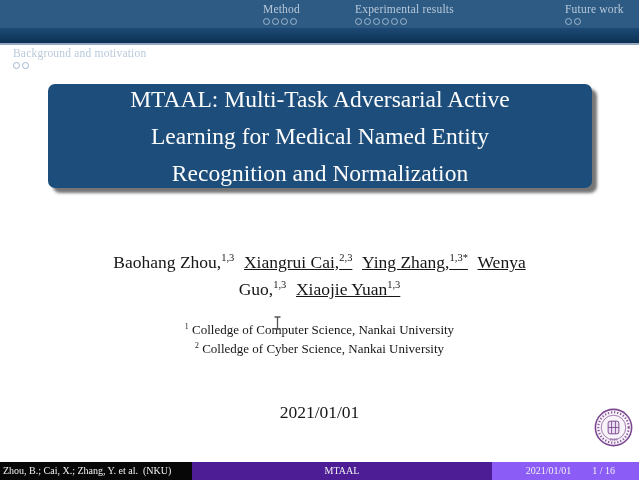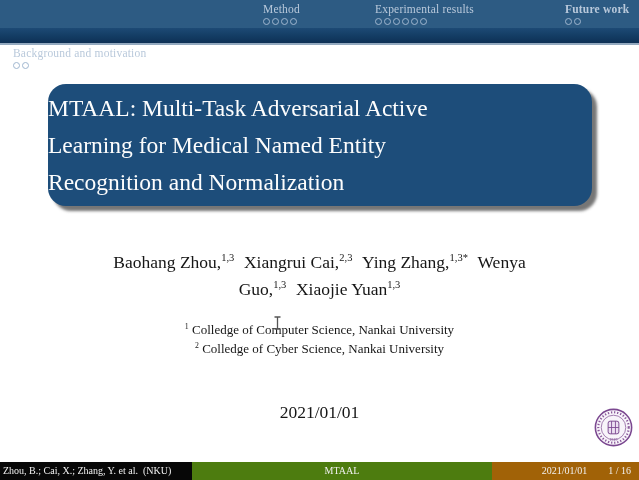--- a/index.html
+++ b/index.html
@@ -5,60 +5,60 @@
   html,body{margin:0;padding:0;background:#888;}
   .slide{
     position:relative;width:639px;height:480px;background:#ffffff;overflow:hidden;
     font-family:"Liberation Serif","DejaVu Serif",serif;color:#111;
   }
   
   .navbar{position:absolute;top:0;left:0;width:639px;height:28px;background:#2d5b83;}
   .nav-section{position:absolute;top:3px;cursor:default;}
   .nav-section.s0{left:13px;margin-top:44px;}
   .nav-section.s1{left:240px;margin-left:23px;}
-  .nav-section.s2{left:375px;}
-  .nav-section.s3{left:565px;font-weight:bold;}
+  .nav-section.s2{left:355px;}
+  .nav-section.s3{left:565px;}
   .nav-label{font-size:11.5px;color:#b9c9db;letter-spacing:.2px;display:block;}
   .nav-dots{display:flex;gap:2px;margin-top:3px;}
   .nav-dots .dot{width:5px;height:5px;border:1px solid #9fb6cf;border-radius:50%;box-sizing:content-box;}
   
   .header-strip{
     position:absolute;top:28px;left:0;width:639px;height:15px;
     background:linear-gradient(180deg,#1d4a75 0%,#133c63 55%,#0e3055 100%);
     border-bottom:2px solid #93a9bf;
   }
   
   .title-box{
-    position:absolute;left:48px;top:84px;width:544px;height:122px;
-    background:#1d4d7a;border-radius:18px;
+    position:absolute;left:48px;top:84px;width:544px;height:104px;
+    background:#1d4d7a;border-radius:7px;
     box-shadow:5px 5px 3px rgba(45,45,45,.65);
     color:#fdfdfd;display:flex;flex-direction:column;justify-content:center;
-    text-align:left;font-size:23.5px;line-height:37px;
+    text-align:center;font-size:23.5px;line-height:37px;
   }
   
   .authors{position:absolute;top:249px;left:0;width:639px;text-align:center;
     font-size:17.5px;line-height:27px;color:#161616;}
-  .seg + .seg{margin-left:.30em;}
+  .seg + .seg{margin-left:.30em;text-decoration:underline;}
   sup{font-size:60%;line-height:0;}
   
   .affils{position:absolute;top:321px;left:0;width:639px;text-align:center;
     font-size:13px;line-height:18.5px;color:#161616;}
   
   .date-line{position:absolute;top:402px;left:0;width:639px;text-align:center;
     font-size:17.5px;color:#161616;}
   
   .ibeam{position:absolute;left:273px;top:316px;width:9px;height:14px;}
   
   .logo{position:absolute;left:594px;top:408px;width:39px;height:39px;}
   
   .footer{position:absolute;left:0;bottom:0;width:639px;height:18px;display:flex;
     font-size:10px;line-height:18px;color:#f1f1f1;}
   .f-left{width:192px;background:#070707;padding-left:3px;white-space:pre;box-sizing:border-box;overflow:hidden;}
-  .f-mid{width:300px;background:#4d7c0f;text-align:center;}
-  .f-right{flex:1;background:#a16207;text-align:right;padding-right:8px;box-sizing:border-box;}
+  .f-mid{width:300px;background:#4c1d95;text-align:center;}
+  .f-right{flex:1;background:#8b5cf6;text-align:right;padding-right:24px;box-sizing:border-box;}
   .f-date{margin-right:21px;}
 </style>
 </head>
 <body>
 
 <div class="slide">
 
   <div class="navbar">
     <div class="nav-section s0">
       <span class="nav-label">Background and motivation</span>

